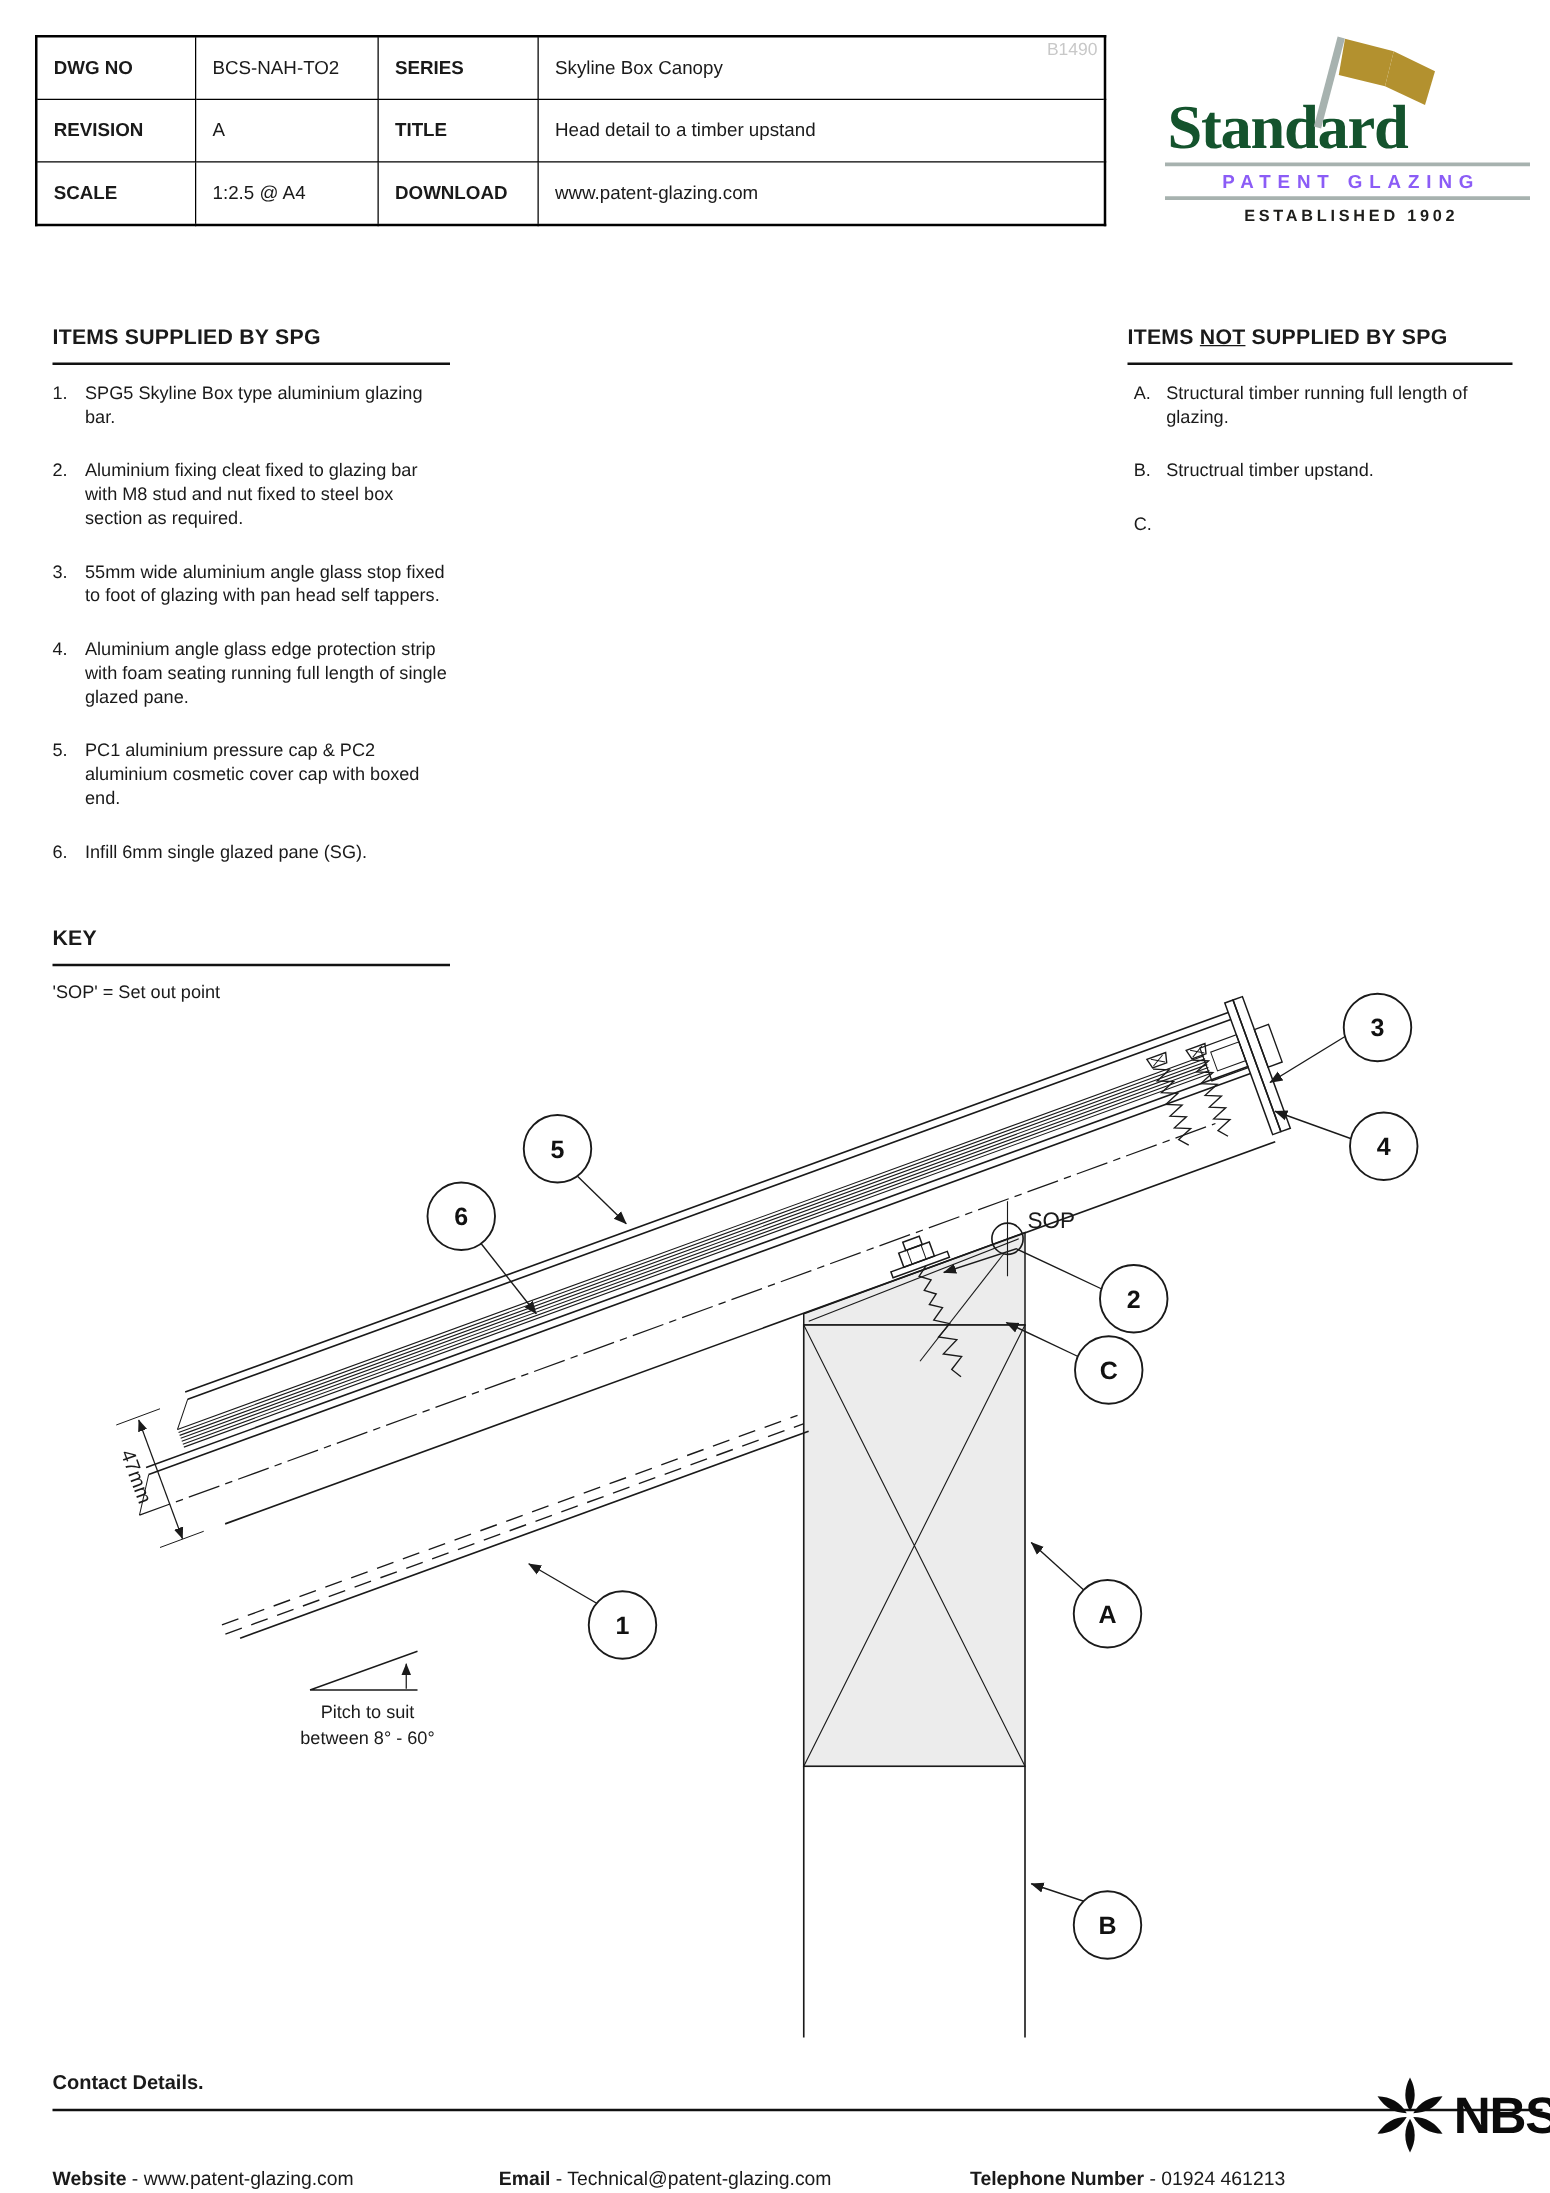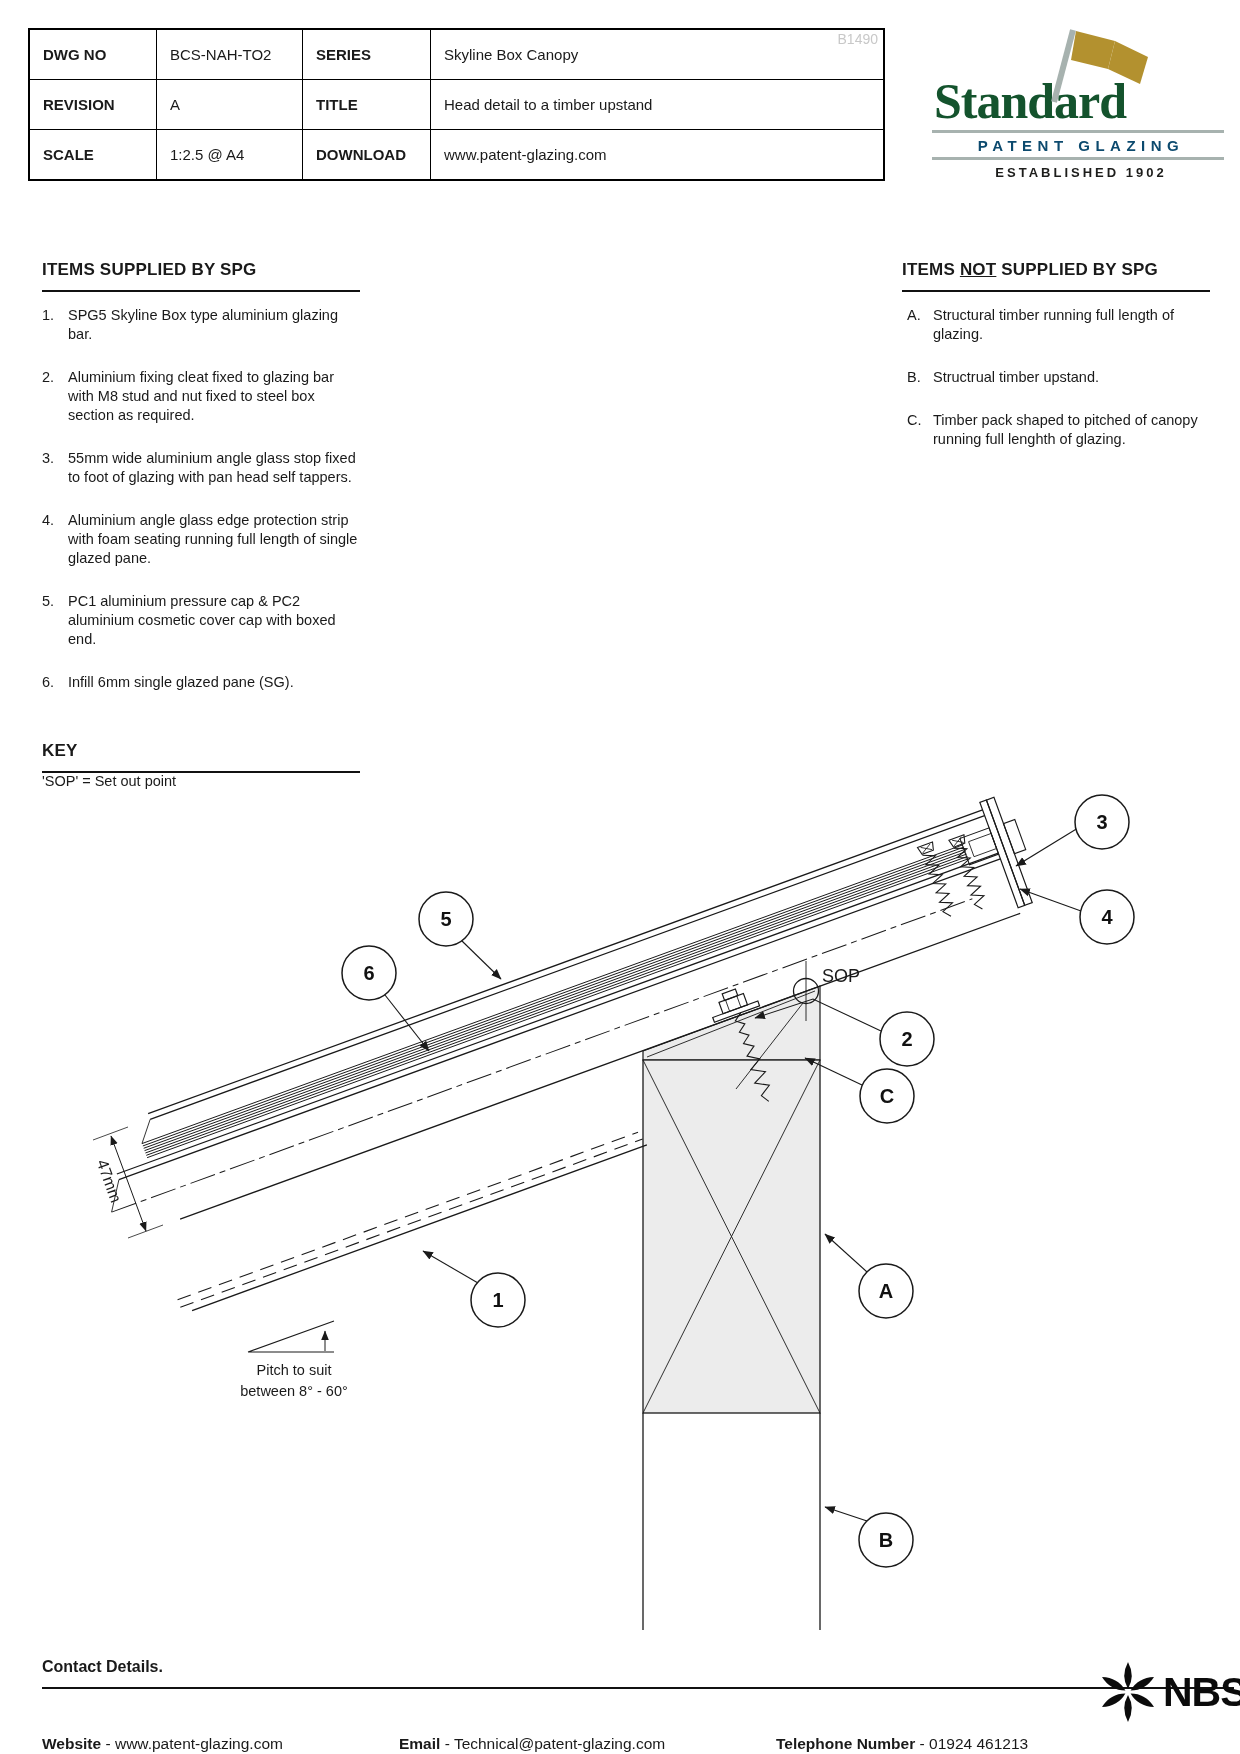--- a/index.html
+++ b/index.html
@@ -9,39 +9,39 @@
   
   .tblock{position:absolute;left:28px;top:28px;width:857px;border:2px solid #000;border-collapse:collapse;table-layout:fixed;}
   .tblock td{border:1.5px solid #000;height:49px;font-size:15px;padding:0 0 0 13px;vertical-align:middle;white-space:nowrap;overflow:hidden;}
   .tblock td.lbl{font-weight:bold;}
   .watermark{position:absolute;left:818px;top:31px;width:60px;text-align:right;font-size:14px;color:#c8c8c8;}
 
   
   .logo{position:absolute;left:932px;top:24px;width:298px;}
   .logo .name{font-family:"Liberation Serif",serif;font-size:50px;font-weight:600;letter-spacing:-1px;color:#14532d;margin:52px 0 4px 2px;line-height:1;}
   .logo .rule{height:3px;background:#a7b2af;width:292px;}
-  .logo .sub{font-size:15px;font-weight:700;letter-spacing:5.5px;margin:4px 0 3px 0;text-align:center;color:#0c4a6e;}
+  .logo .sub{font-size:15px;font-weight:700;letter-spacing:5.5px;margin:4px 0 3px 0;text-align:center;color:#8b5cf6;}
   .logo .est{font-size:13px;font-weight:700;letter-spacing:3px;margin-top:5px;text-align:center;color:#1d1d1b;}
   .flagsvg{position:absolute;left:100px;top:0;pointer-events:none;}
 
   
   .sec-head{font-size:17px;font-weight:bold;letter-spacing:.2px;margin-top:48px;}
   .sec-rule{height:1.5px;background:#111;margin-top:10px;}
   .items{margin-top:14px;}
   .item{display:flex;margin-bottom:24px;font-size:14.5px;line-height:19px;}
   .item .num{width:26px;flex:0 0 26px;}
   .item .txt{white-space:pre-line;}
 
   .left-col{position:absolute;left:42px;top:212px;width:318px;}
   .right-col{position:absolute;left:902px;top:212px;width:308px;}
   .right-col .item .txt{max-width:266px;}
   .u{text-decoration:underline;}
 
   .key-col{position:absolute;left:42px;top:693px;width:318px;}
-  .key-text{font-size:14.5px;}
+  .key-text{margin-top:13px;font-size:14.5px;}
 
   
   svg text{font-family:"Liberation Sans",sans-serif;}
   .callout-num{font-size:20px;font-weight:bold;fill:#111;}
   .draw-label{font-size:18px;fill:#1a1a1a;}
   .pitch{position:absolute;left:223px;top:1360px;width:142px;text-align:center;font-size:14.5px;line-height:21px;white-space:pre-line;}
 
   
   .contact{position:absolute;left:42px;top:1658px;font-size:16px;font-weight:bold;}
   .foot-rule{position:absolute;left:42px;top:1687px;width:1192px;height:2px;background:#111;}
@@ -137,22 +137,20 @@
         <span class="num">A.</span>
         <span class="txt">Structural timber running full length of
 glazing.</span>
       </div>
     <div class="item">
         <span class="num">B.</span>
         <span class="txt">Structrual timber upstand.</span>
       </div>
     <div class="item">
         <span class="num">C.</span>
-        <span class="txt">Timber pack shaped to pitched of canopy
-running full lenghth of glazing.</span>
       </div>
   </div>
 </div>
 
 <div class="key-col">
   <div class="sec-head">KEY</div>
   <div class="sec-rule"></div>
   <div class="key-text">'SOP' = Set out point</div>
 </div>
 

